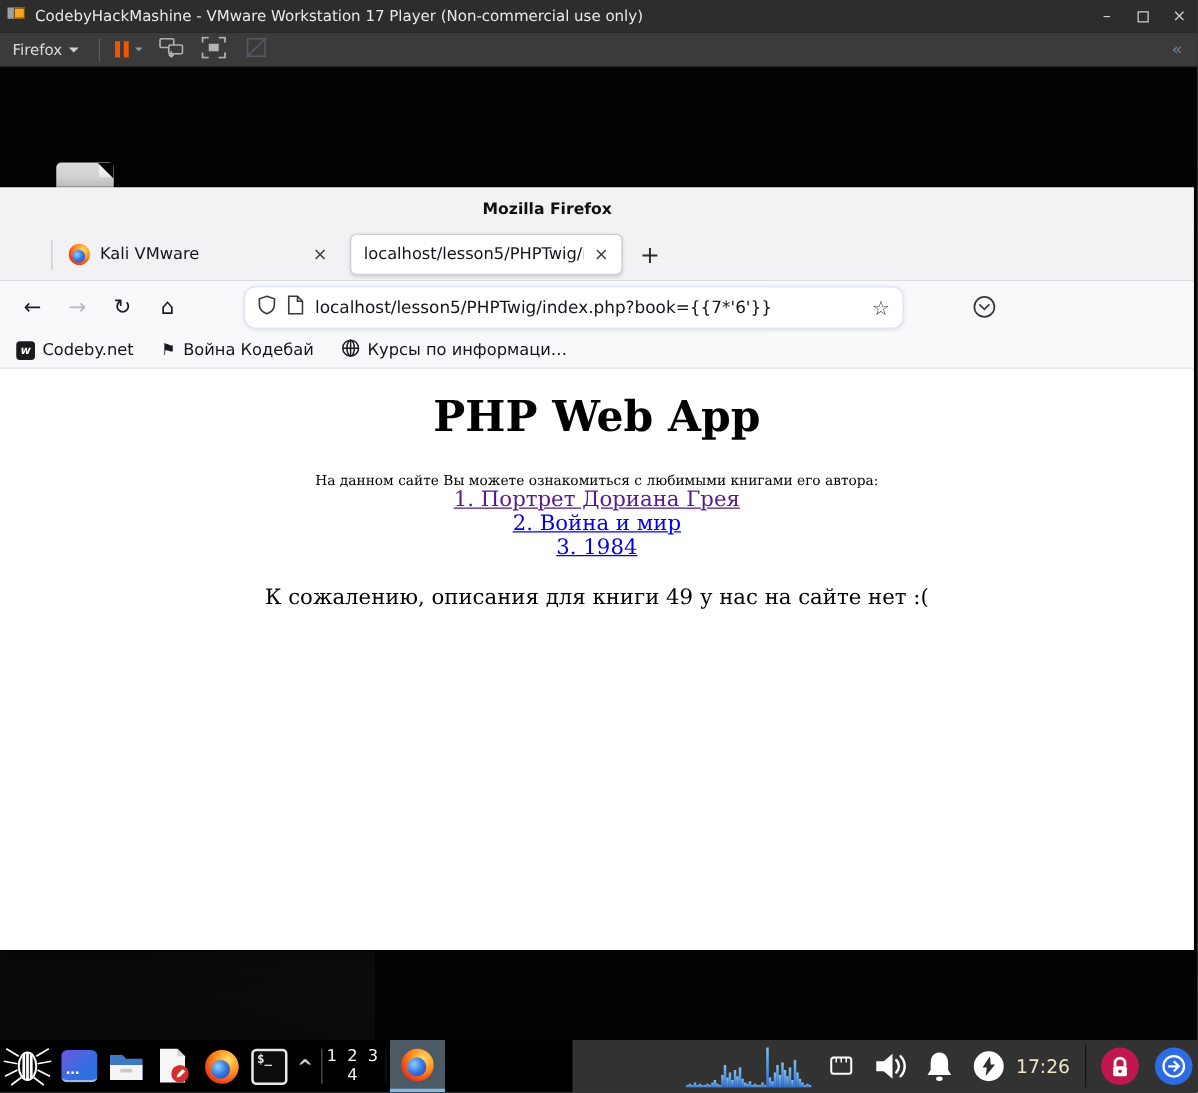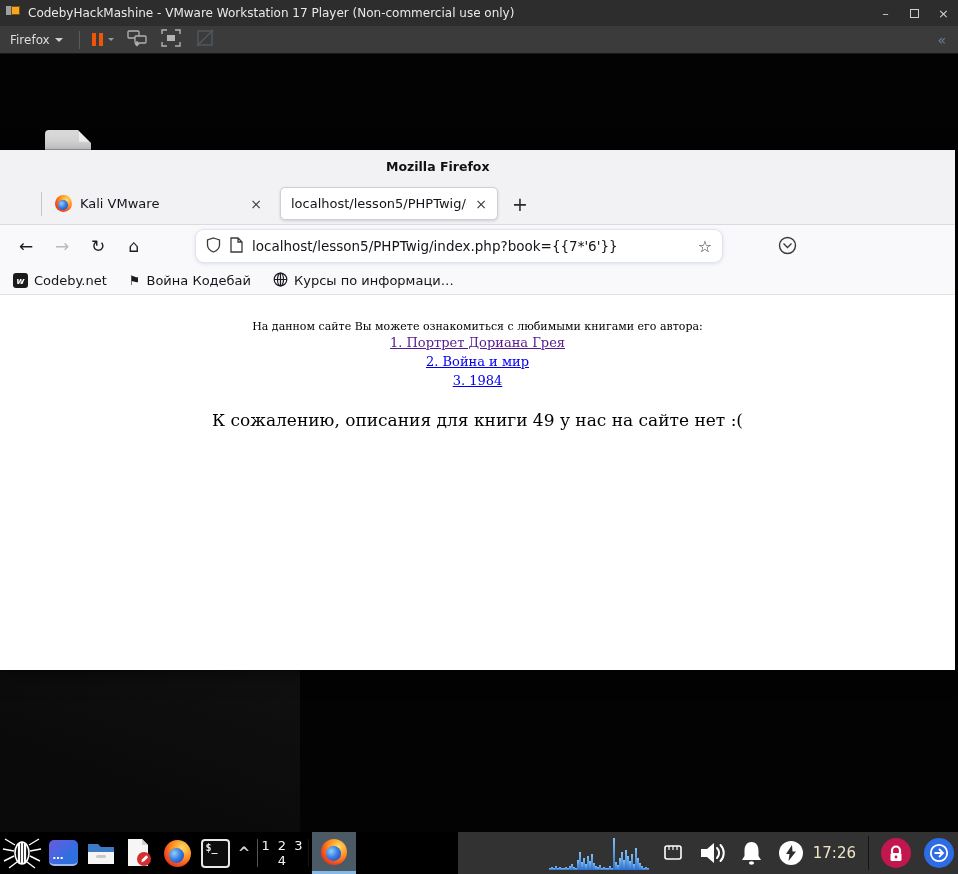--- a/index.html
+++ b/index.html
@@ -44,21 +44,21 @@
   .file-glyph { position:relative; width:46px; height:56px; margin:0 auto; background:#d9d9d9; border-radius:4px;
                 display:flex; align-items:center; justify-content:center; }
   .file-glyph::after { content:""; position:absolute; right:0; top:0; width:13px; height:13px;
                        background:#030303; clip-path:polygon(0 0,100% 100%,100% 0); }
   .file-glyph::before { content:""; position:absolute; right:1px; top:1px; width:11px; height:11px;
                         background:#f2f2f2; clip-path:polygon(0 0,0 100%,100% 100%); }
   .file-code { color:#8c8c8c; font-size:14px; font-weight:bold; letter-spacing:-1px; }
   .desk-label { margin-top:8px; color:#fff; font-size:13px; text-shadow:0 1px 2px #000; }
 
   
-  .ff-window { position:absolute; left:155px; top:150px; width:955px; height:520px; background:#fff;
+  .ff-window { position:absolute; left:155px; top:150px; width:955px; height:610px; background:#fff;
                box-shadow:0 0 0 1px rgba(0,0,0,.25), 0 4px 18px rgba(0,0,0,.5); }
   .ff-titlebar { position:relative; height:33px; background:#f2f2f4; }
   .ff-app-ico { position:absolute; left:9px; top:7px; }
   .ff-window-title { position:absolute; left:386px; top:9px; font-size:12.5px; font-weight:bold; color:#101010; }
 
   .fx { border-radius:50%; position:relative; overflow:hidden; flex:none;
         background:radial-gradient(circle at 68% 30%, #ffe066 0%, #ffb13d 22%, #ff8a1e 42%, #f4511e 64%, #d6331c 82%, #b3261e 100%); }
   .fx::after { content:""; position:absolute; left:20%; top:30%; width:56%; height:56%; border-radius:50%;
                background:radial-gradient(circle at 35% 35%, #8fd0ff, #3d7fe0 45%, #2046c8 88%); }
 
@@ -87,21 +87,21 @@
                   padding-left:13px; gap:22px; font-size:13px; color:#15141a; }
   .bm-item { display:flex; align-items:center; gap:6px; }
   .codeby-ico { width:15px; height:15px; background:#1b1b1b; border-radius:3px; color:#fff; font-size:9px;
                 font-weight:bold; font-style:italic; display:flex; align-items:center; justify-content:center; }
   .flag-ico { font-size:13px; color:#1c1b22; }
 
   .ff-content { position:absolute; left:0; right:0; top:146px; bottom:0; background:#fff; overflow:hidden;
                 text-align:center; font-family:"DejaVu Serif", serif; color:#000; }
   .page-h1 { margin-top:18px; font-size:34px; font-weight:bold; }
   .page-intro { margin-top:24px; font-size:11px; }
-  .book-link { display:block; font-size:13px; line-height:19px; color:#0000ee; text-decoration:underline; }
+  .book-link { display:block; font-size:17px; line-height:19px; color:#0000ee; text-decoration:underline; }
   .book-link.visited { color:#551a8b; }
   .page-msg { margin-top:20px; font-size:17px; }
 
   
   .taskbar { position:absolute; left:0; right:0; bottom:0; height:42px; background:#323232;
              display:flex; align-items:center; }
   .taskbar::before { content:""; position:absolute; left:0; top:0; bottom:0; width:458px; background:#000; }
   .taskbar > * { position:relative; }
   .tb-btn { width:44px; height:42px; display:flex; align-items:center; justify-content:center; flex:none; }
   .tb-btn.narrow { width:38px; }
@@ -266,20 +266,21 @@
                   <path d="M1.2 7.5 H13.8 M7.5 1.2 V13.8"></path>
                   <ellipse cx="7.5" cy="7.5" rx="3" ry="6.3"></ellipse>
                 </g>
               </svg>
           </span>
           <span>Курсы по информаци…</span>
         </span>
       </div>
 
       <div class="ff-content">
+        <h1 class="page-h1">PHP Web App</h1>
         <p class="page-intro">На данном сайте Вы можете ознакомиться с любимыми книгами его автора:</p>
         <div>
           <a class="book-link visited" href="#">1. Портрет Дориана Грея</a>
           <a class="book-link" href="#">2. Война и мир</a>
           <a class="book-link" href="#">3. 1984</a>
         </div>
         <p class="page-msg">К сожалению, описания для книги 49 у нас на сайте нет :(</p>
       </div>
     </div>
   </div>

